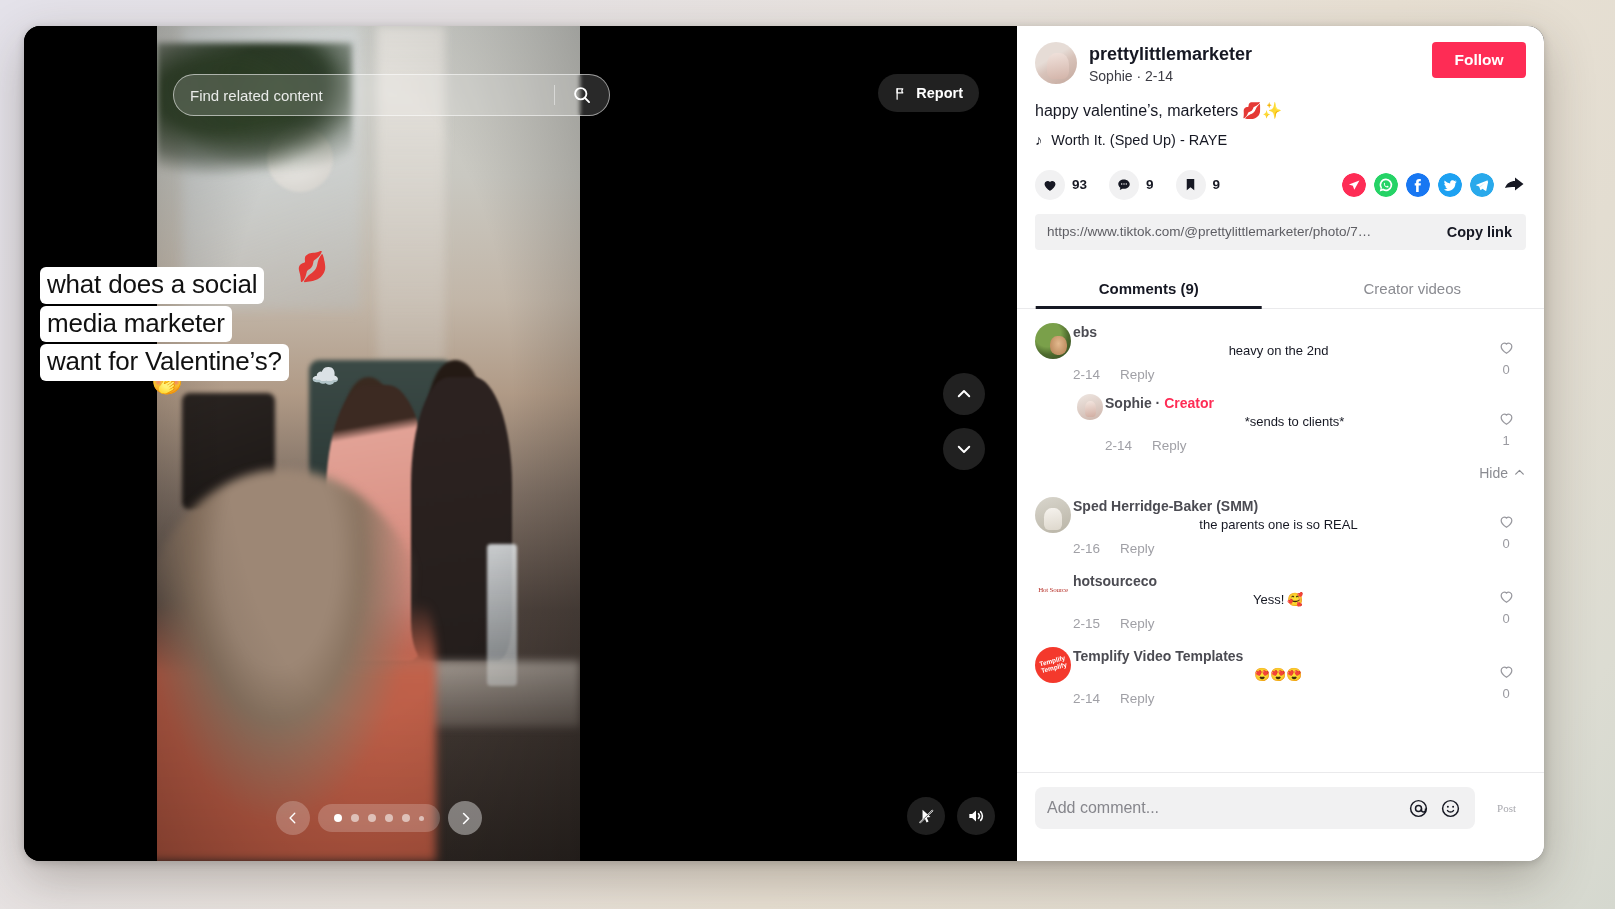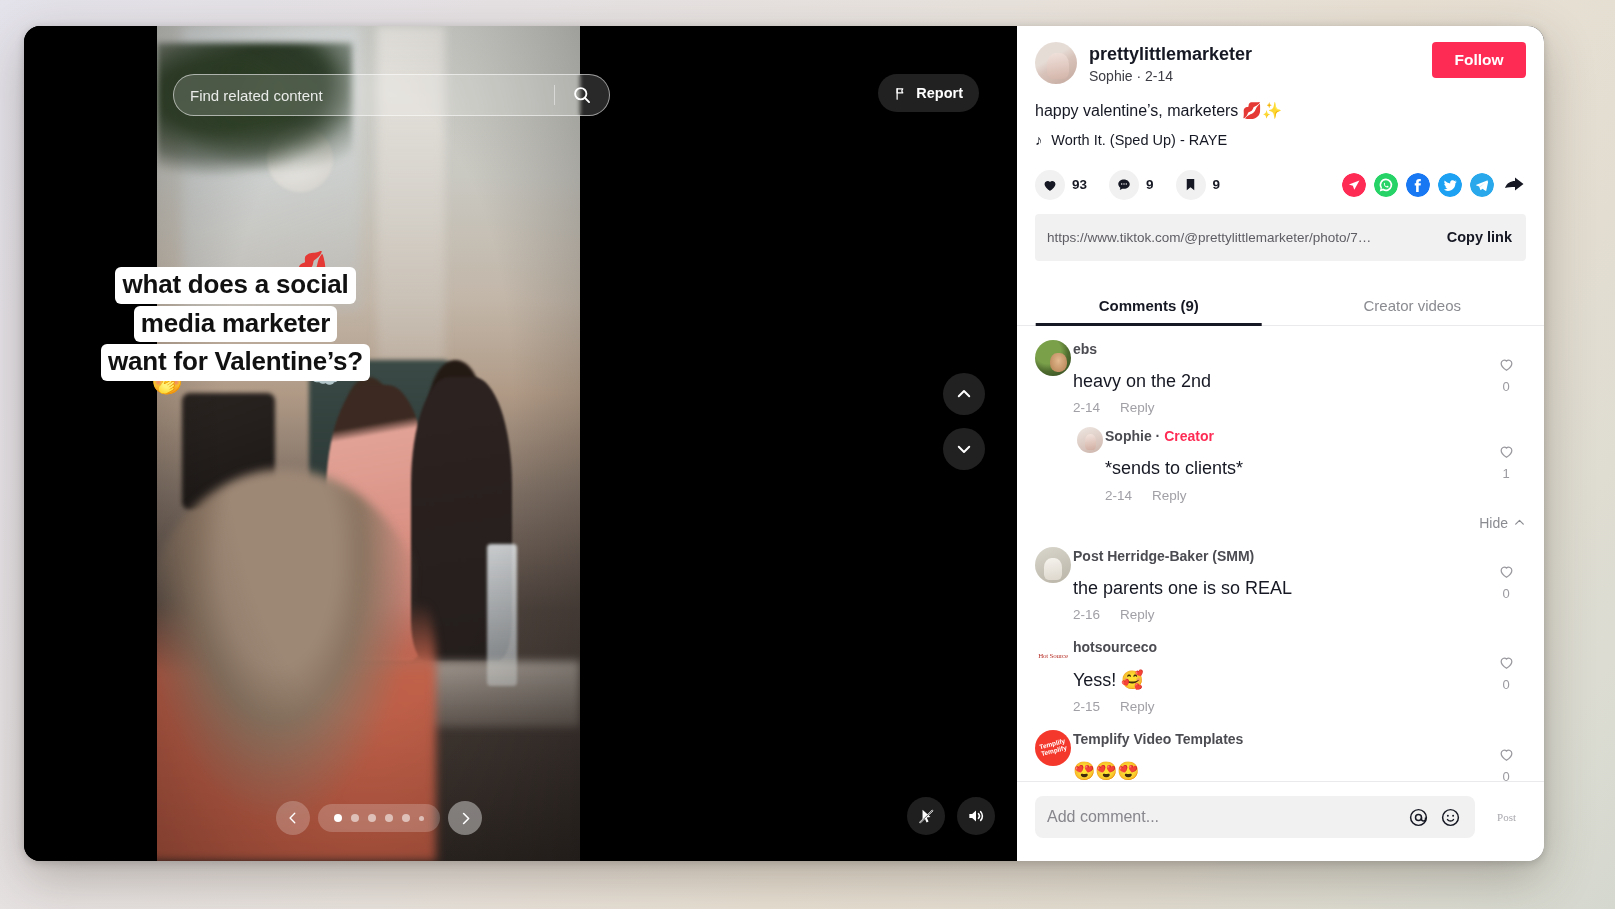--- a/index.html
+++ b/index.html
@@ -96,22 +96,21 @@
   }
   .ph-table { position: absolute; left: 28%; top: 76%; width: 72%; height: 8%;
     background: linear-gradient(180deg, rgba(225,218,208,.55), rgba(170,160,150,.3)); filter: blur(4px); }
   .ph-bottle { position: absolute; left: 78%; top: 62%; width: 7%; height: 17%;
     background: linear-gradient(180deg, rgba(240,245,248,.8), rgba(200,212,218,.55)); border-radius: 4px; filter: blur(1.6px); }
   .ph-vig { background: radial-gradient(ellipse at 50% 45%, transparent 48%, rgba(0,0,0,.28) 100%); }
 
   
   #overlay-text {
     position: absolute; left: 16px; top: 240px; width: 391px;
-    text-align: center;
-    font-size: 26px; font-weight: 700; line-height: 1.18;
+    font-size: 26px; font-weight: 400; line-height: 1.18;
     color: #111;
     letter-spacing: -.2px;
   }
   #overlay-text .ln {
     display: inline-block;
     background: #fff;
     border-radius: 6px;
     padding: 2px 7px 4px;
     margin: 1px 0;
   }
@@ -238,21 +237,21 @@
     width: 30px; height: 30px; border-radius: 50%;
     background: #f1f1f2; display: flex; align-items: center; justify-content: center;
     cursor: pointer;
   }
   .stat .num { font-size: 13.5px; color: #161823; font-weight: 600; }
   #share-icons { margin-left: auto; display: flex; align-items: center; gap: 8px; }
   .sico { width: 24px; height: 24px; border-radius: 50%; display: block; cursor: pointer; }
 
   
   #link-row {
-    margin: 14px 18px 10px; height: 47px;
+    margin: 14px 18px 4px; height: 36px;
     background: #f1f1f2; border-radius: 4px;
     display: flex; align-items: center; padding-left: 12px; padding-right: 4px;
   }
   #link-url {
     flex: 1; font-size: 13.5px; color: #5d5d63;
     white-space: nowrap; overflow: hidden; text-overflow: ellipsis;
   }
   #copy-link {
     background: transparent; border: 0; font-size: 14.5px; font-weight: 700;
     color: #161823; cursor: pointer; padding: 0 10px; font-family: inherit;
@@ -282,21 +281,21 @@
   }
   #comments::-webkit-scrollbar { width: 5px; }
   #comments::-webkit-scrollbar-thumb { background: #d6d6da; border-radius: 3px; }
   .cmt { display: flex; gap: 2px; margin-bottom: 16px; }
   .cmt.reply { margin-left: 42px; margin-top: -4px; }
   .cavatar { width: 36px; height: 36px; border-radius: 50%; flex: none; overflow: hidden; position: relative; }
   .cmt.reply .cavatar { width: 26px; height: 26px; }
   .cbody { flex: 1; min-width: 0; }
   .cname { font-size: 14px; font-weight: 700; color: #4b4b52; line-height: 1.3; }
   .cname .creator { color: #fe2c55; font-weight: 600; }
-  .ctext { font-size: 18px; color: #161823; margin-top: 12px; line-height: 1.3; }
+  .ctext { font-size: 13px; color: #161823; margin-top: 2px; line-height: 1.3; text-align: center; }
   .cmeta { display: flex; gap: 20px; margin-top: 7px; font-size: 13.5px; color: #a0a0a6; }
   .cmeta .reply-btn { cursor: pointer; }
   .clike { width: 40px; flex: none; text-align: center; padding-top: 16px; }
   .clike .cnt { font-size: 13px; color: #9a9aa0; margin-top: 2px; }
   #hide-row {
     display: flex; align-items: center; justify-content: flex-end; gap: 5px;
     font-size: 14px; color: #8a8b91; margin: -4px 0 16px; cursor: pointer;
   }
 
   
@@ -313,21 +312,21 @@
   .av-hot span { font-size: 7px; color: #b8342c; font-family: "Liberation Serif", serif; letter-spacing: -.2px; }
   .av-templify { background: #f4392c; display:flex; align-items:center; justify-content:center; }
   .av-templify span {
     font-size: 6.5px; color: #fff; font-weight: 700; line-height: 1;
     transform: rotate(-14deg); text-align: center;
   }
 
   
   #composer {
     border-top: 1px solid #eaeaec;
-    padding: 14px 18px 23px;
+    padding: 14px 18px 32px;
     display: flex; align-items: center; gap: 8px;
     background: #fff;
   }
   #composer-box {
     flex: 1; height: 42px; background: #f1f1f2; border-radius: 8px;
     display: flex; align-items: center; padding: 0 12px;
   }
   #comment-input {
     flex: 1; border: 0; outline: 0; background: transparent;
     font-size: 16px; color: #161823; font-family: inherit;
@@ -582,21 +581,21 @@
       <div id="hide-row">
         <span>Hide</span>
         <svg width="13" height="13" viewBox="0 0 24 24" fill="none" stroke="#8a8b91" stroke-width="2.2" stroke-linecap="round" stroke-linejoin="round">
           <polyline points="5,15 12,8 19,15"></polyline>
         </svg>
       </div>
 
       <div class="cmt">
         <div class="cavatar av-lily"></div>
         <div class="cbody">
-          <div class="cname">Post Herridge-Baker (SMM)</div>
+          <div class="cname">Sped Herridge-Baker (SMM)</div>
           <div class="ctext">the parents one is so REAL</div>
           <div class="cmeta">
             <span>2-16</span>
             <span class="reply-btn">Reply</span>
           </div>
         </div>
         <div class="clike">
           <svg width="17" height="17" viewBox="0 0 24 24" fill="none" stroke="#9a9aa0" stroke-width="1.8">
             <path d="M12 20.2s-7.5-4.7-7.5-9.6A4.4 4.4 0 0 1 12 7.2a4.4 4.4 0 0 1 7.5 3.4c0 4.9-7.5 9.6-7.5 9.6z"></path>
           </svg>

